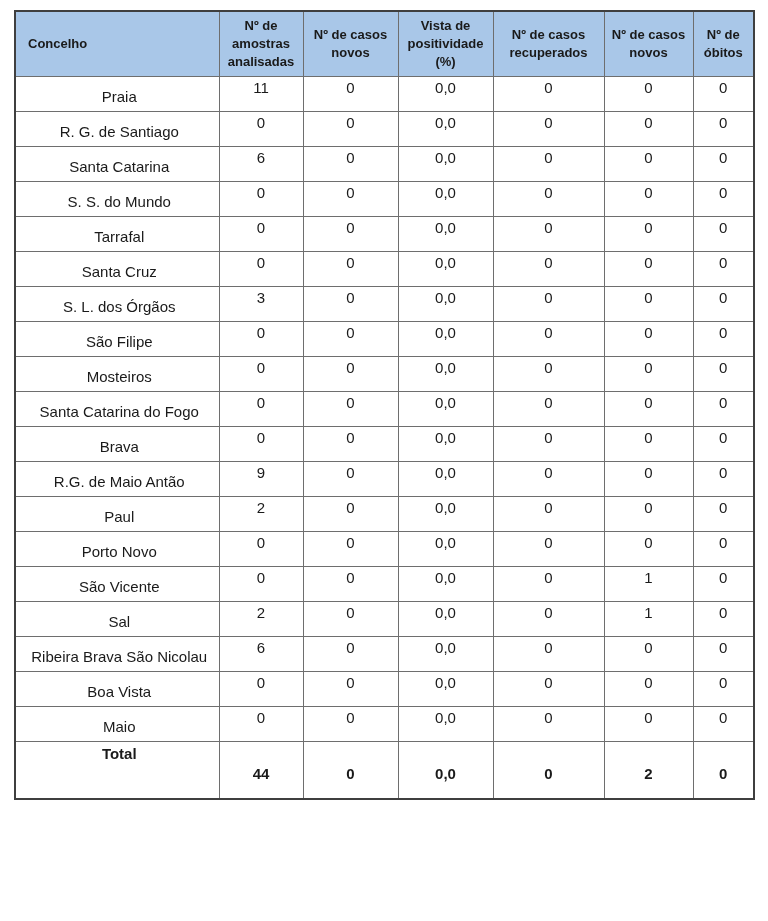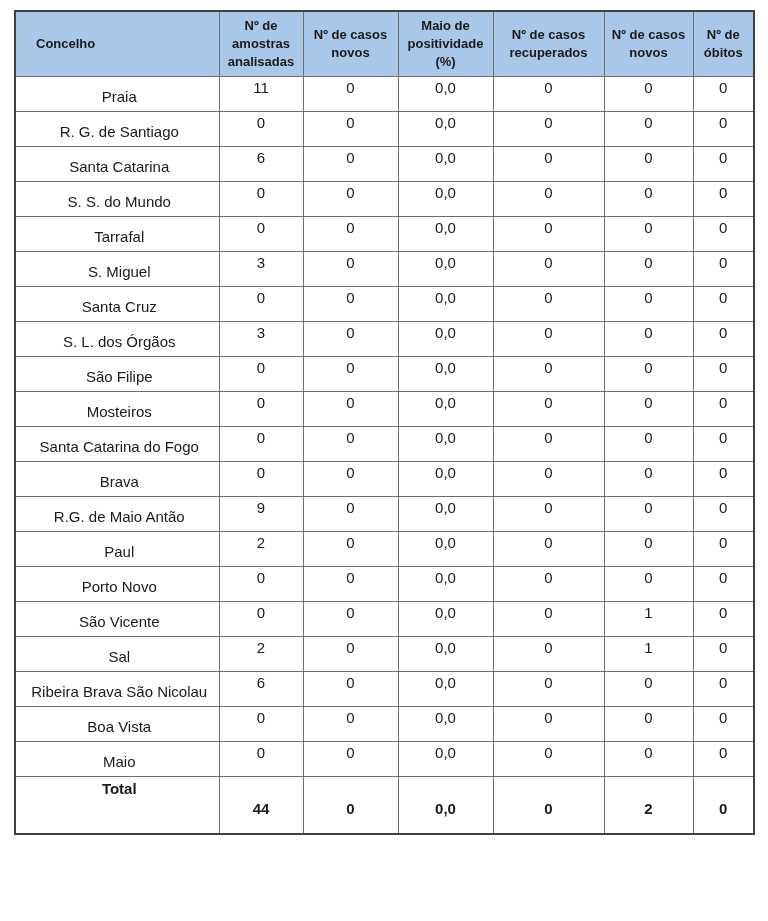--- a/index.html
+++ b/index.html
@@ -35,21 +35,21 @@
     height:65px;
     font-size:13px;
     font-weight:bold;
     text-align:center;
     vertical-align:middle;
     line-height:1.35;
     padding:2px 3px;
   }
   thead th.first{
     text-align:left;
-    padding-left:20px;
+    padding-left:12px;
   }
   tbody td{
     height:35px;
     font-size:15px;
   }
   td.name-cell{
     text-align:center;
     vertical-align:middle;
     padding:7px 4px 2px 8px;
   }
@@ -85,21 +85,21 @@
       <col style="width:95px">
       <col style="width:111px">
       <col style="width:89px">
       <col style="width:61px">
     </colgroup>
     <thead>
       <tr>
         <th class="first">Concelho</th>
         <th>Nº de amostras analisadas</th>
         <th>Nº de casos novos</th>
-        <th>Maio de positividade (%)</th>
+        <th>Vista de positividade (%)</th>
         <th>Nº de casos recuperados</th>
         <th>Nº de casos novos</th>
         <th>Nº de óbitos</th>
       </tr>
     </thead>
     <tbody id="table-body">
         <tr>
           <td class="name-cell">Praia</td>
           <td class="num-cell">11</td>
           <td class="num-cell">0</td>
@@ -131,29 +131,20 @@
           <td class="num-cell">0</td>
           <td class="num-cell">0</td>
           <td class="num-cell">0,0</td>
           <td class="num-cell">0</td>
           <td class="num-cell">0</td>
           <td class="num-cell">0</td>
         </tr>
         <tr>
           <td class="name-cell">Tarrafal</td>
           <td class="num-cell">0</td>
-          <td class="num-cell">0</td>
-          <td class="num-cell">0,0</td>
-          <td class="num-cell">0</td>
-          <td class="num-cell">0</td>
-          <td class="num-cell">0</td>
-        </tr>
-        <tr>
-          <td class="name-cell">S. Miguel</td>
-          <td class="num-cell">3</td>
           <td class="num-cell">0</td>
           <td class="num-cell">0,0</td>
           <td class="num-cell">0</td>
           <td class="num-cell">0</td>
           <td class="num-cell">0</td>
         </tr>
         <tr>
           <td class="name-cell">Santa Cruz</td>
           <td class="num-cell">0</td>
           <td class="num-cell">0</td>

